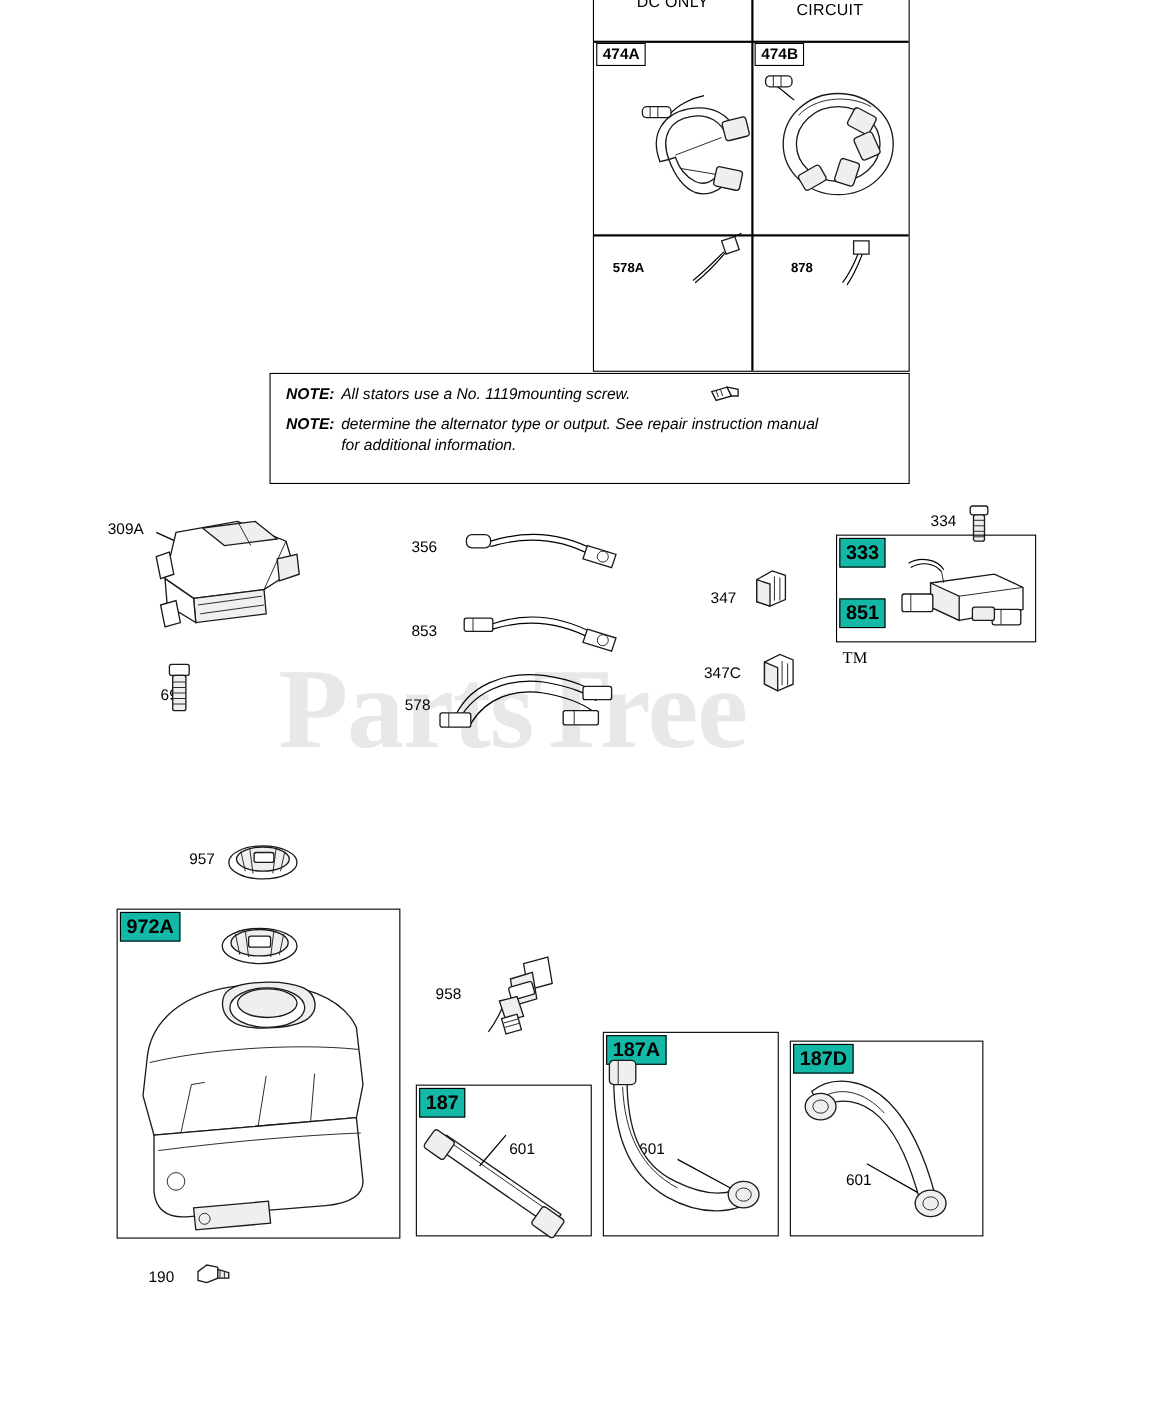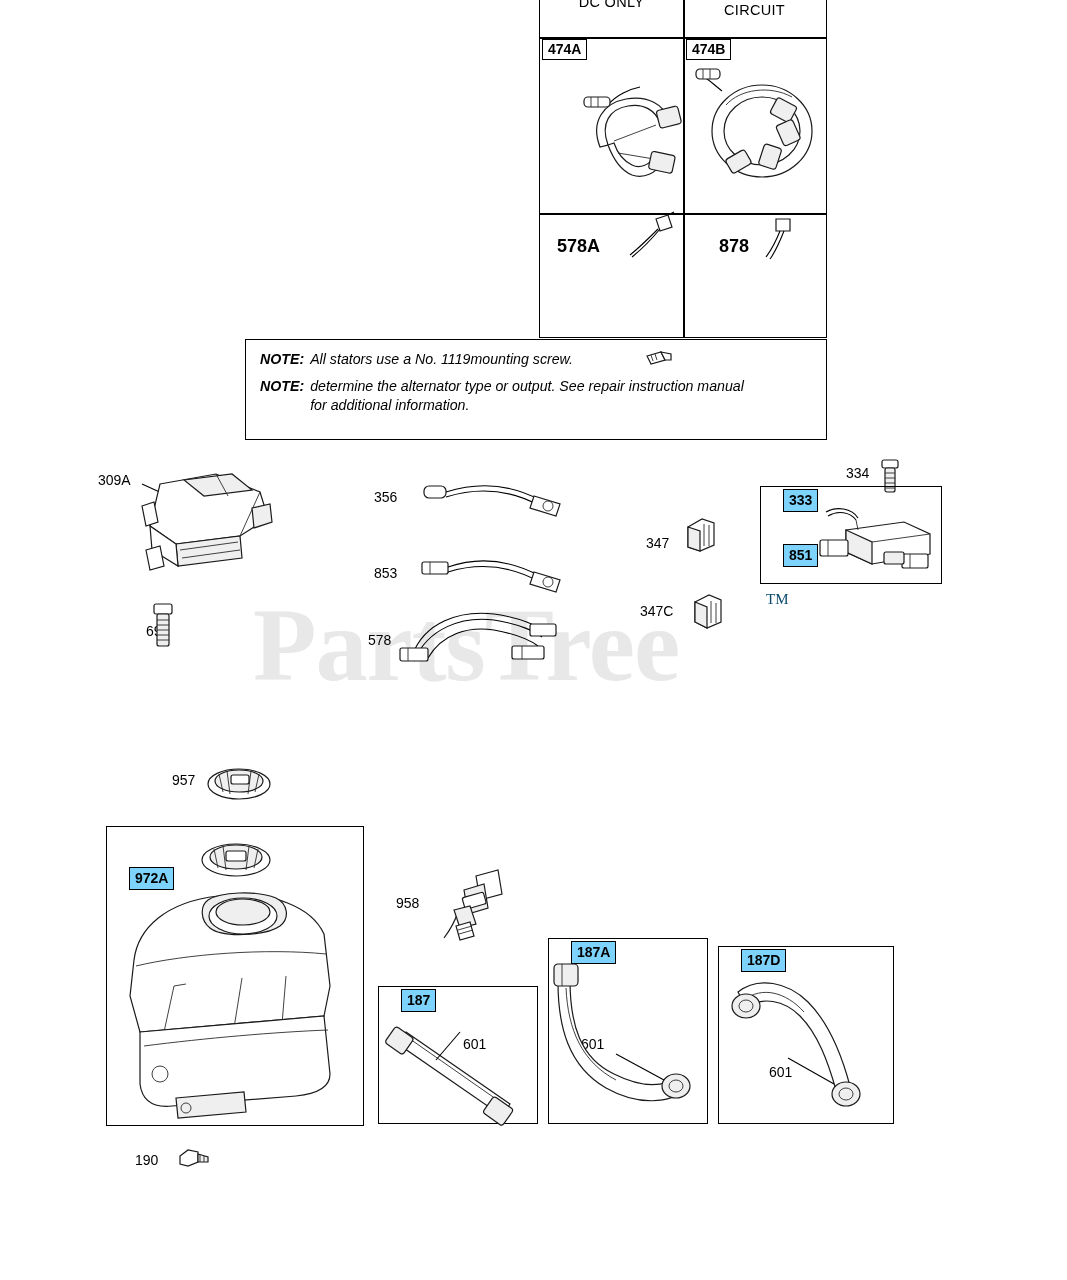--- a/index.html
+++ b/index.html
@@ -59,21 +59,21 @@
     border: 1.5px solid #000;
     box-sizing: border-box;
     font-size: 14px;
     font-weight: bold;
     padding: 2px 5px 3px 5px;
     background: #fff;
     line-height: 1;
   }
   .plain-label {
     position: absolute;
-    font-size: 18px;
+    font-size: 12px;
     font-weight: bold;
     line-height: 1;
   }
 
   
   #notes-box {
     left: 245px;
     top: 339px;
     width: 582px;
     height: 101px;
@@ -107,48 +107,47 @@
     font-weight: bold;
     color: #e8e8e8;
     font-family: "Liberation Serif", serif;
     letter-spacing: -1px;
     user-select: none;
   }
   #watermark-tm {
     left: 766px;
     top: 591px;
     font-size: 15px;
-    color: #0c4a6e;
+    color: #000000;
     font-family: "Liberation Serif", serif;
   }
 
   
   .frame {
     position: absolute;
     border: 1.6px solid #000;
     box-sizing: border-box;
     background: transparent;
   }
   .tag {
     position: absolute;
     font-size: 14px;
     font-weight: normal;
     line-height: 1;
     white-space: nowrap;
   }
   .tag-boxed {
     position: absolute;
     border: 1.5px solid #000;
-    background: #7dd3fc;
-    font-size: 14px;
+    background: #14b8a6;
+    font-size: 18px;
     font-weight: bold;
     padding: 3px 5px 4px 5px;
     line-height: 1;
     box-sizing: border-box;
-    margin-left: 20px;
   }
   svg { overflow: visible; }
   .ln { stroke: #000; stroke-width: 1.1; fill: none; }
   .pt { stroke: #1a1a1a; stroke-width: 1.2; fill: #fff; }
   .pt-mid { stroke: #1a1a1a; stroke-width: 1.2; fill: #efefef; }
   .thin { stroke: #2b2b2b; stroke-width: .9; fill: none; }
 </style>
 </head>
 <body>
 
@@ -341,21 +340,21 @@
   <ellipse class="pt" cx="34" cy="20" rx="31" ry="15"></ellipse>
   <ellipse class="pt-mid" cx="34" cy="17" rx="24" ry="11"></ellipse>
   <path class="thin" d="M14 10 L18 28"></path>
   <path class="thin" d="M22 7 L25 30"></path>
   <path class="thin" d="M46 7 L43 30"></path>
   <path class="thin" d="M54 10 L50 28"></path>
   <rect class="pt" x="26" y="11" width="18" height="9" rx="2"></rect>
 </svg>
 
 <div class="frame" style="left:106px; top:826px; width:258px; height:300px;"></div>
-<div class="tag-boxed" style="left:109px; top:867px;">972A</div>
+<div class="tag-boxed" style="left:109px; top:829px;">972A</div>
 <svg class="abs" style="left:116px; top:836px;" width="240" height="284" viewBox="0 0 240 284">
   <ellipse class="pt" cx="120" cy="24" rx="34" ry="16"></ellipse>
   <ellipse class="pt-mid" cx="120" cy="21" rx="26" ry="12"></ellipse>
   <path class="thin" d="M98 13 L102 32"></path>
   <path class="thin" d="M107 10 L110 34"></path>
   <path class="thin" d="M133 10 L130 34"></path>
   <path class="thin" d="M142 13 L138 32"></path>
   <rect class="pt" x="110" y="15" width="20" height="10" rx="2"></rect>
 
   <path class="pt" d="M18 124 C22 92 50 66 102 60 C158 54 196 72 208 98 L214 150 L208 180 L24 196 L14 160 Z"></path>

